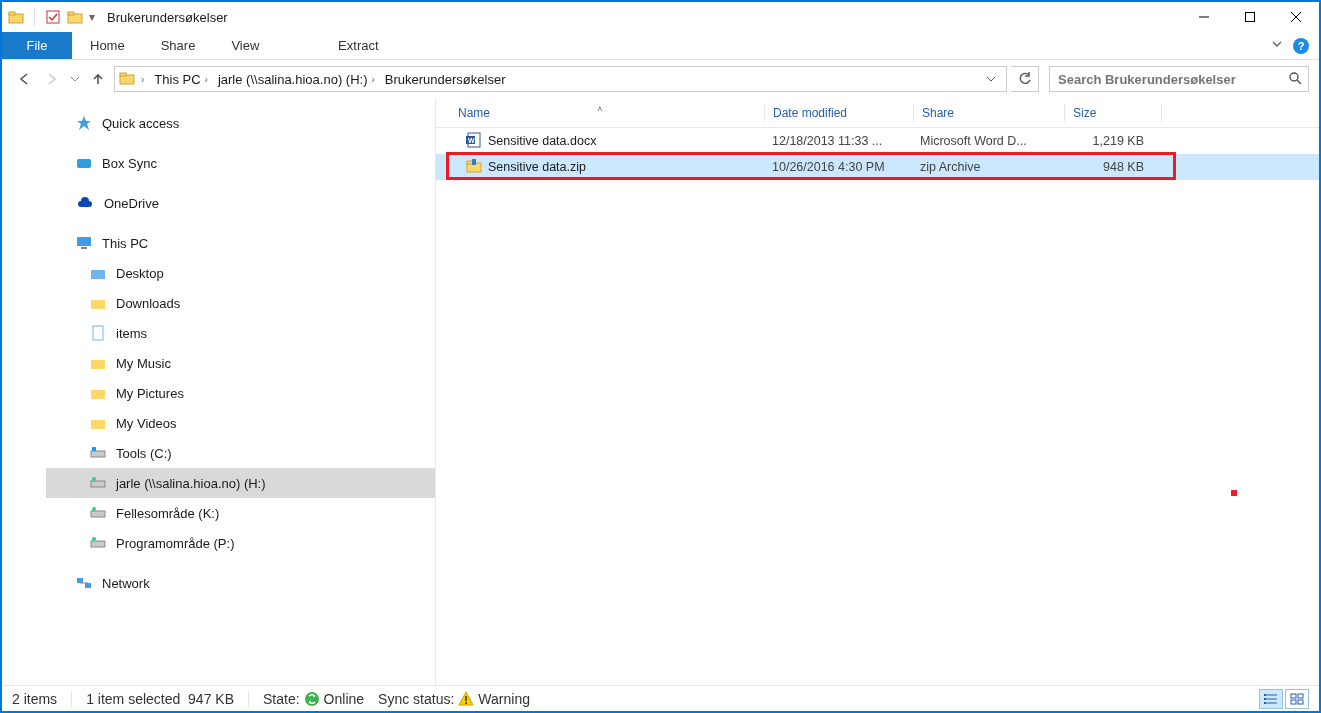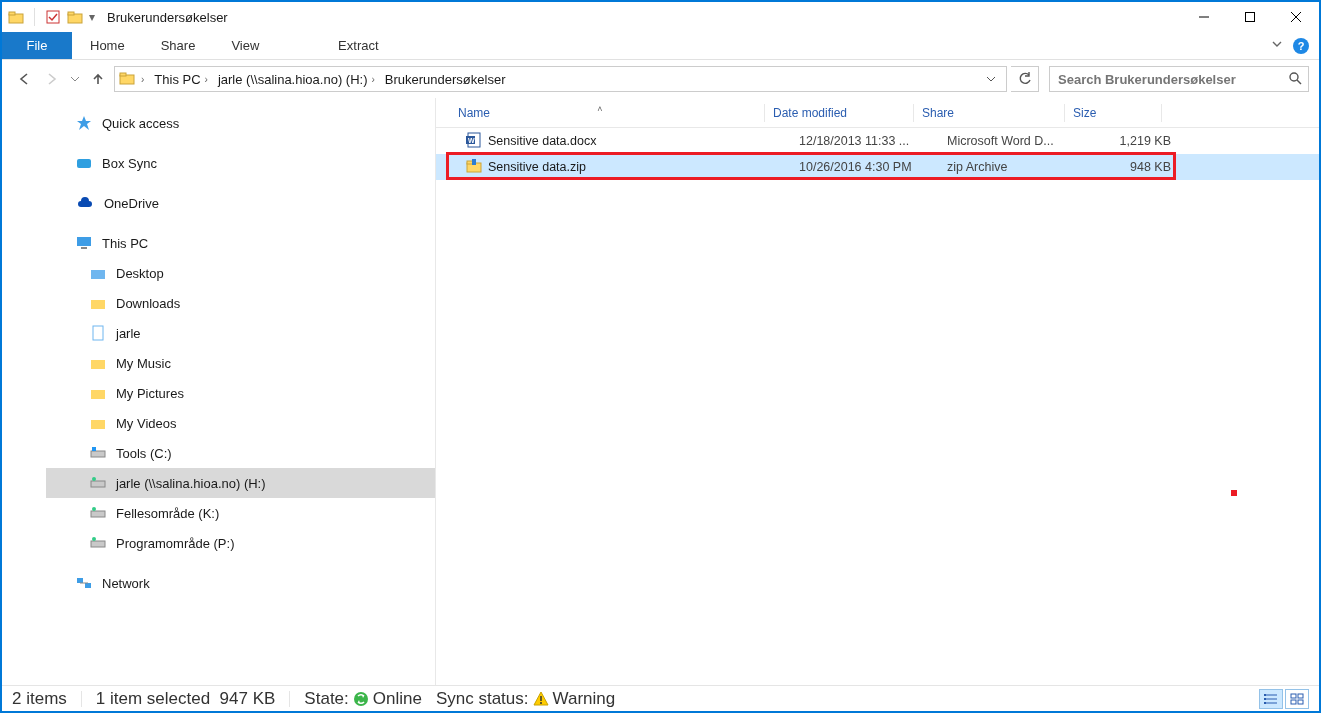--- a/index.html
+++ b/index.html
@@ -52,25 +52,25 @@
   .col.type { width:150px; padding-left:8px;}
   .col.size { width:96px; padding-left:8px;}
   .col-sep { width:1px; height:18px; background:#e8e8e8;}
   .sort-arrow { position:absolute; top:-2px; left:50%; transform:translateX(-50%); font-size:9px; color:#666;}
   .rows { position:relative;}
   .row { height:26px; display:flex; align-items:center; font-size:12.5px; color:#1a1a1a;}
   .row.sel { background:#cce8ff;}
   .hl { position:absolute; border:3px solid #ec1c24; pointer-events:none;}
   .cell { overflow:hidden; white-space:nowrap; text-overflow:ellipsis;}
   .cell.name { width:328px; padding-left:30px; display:flex; align-items:center; gap:6px;}
-  .cell.date { width:148px; padding-left:8px; color:#444;margin-left:27px;}
+  .cell.date { width:148px; padding-left:8px; color:#444;}
   .cell.type { width:150px; padding-left:8px; color:#444;}
   .cell.size { width:96px; text-align:right; padding-right:14px; color:#444;}
   
-  .status { height:26px; border-top:1px solid #e5e5e5; display:flex; align-items:center; padding:0 10px; gap:14px; font-size:17px; color:#333;}
+  .status { height:26px; border-top:1px solid #e5e5e5; display:flex; align-items:center; padding:0 10px; gap:14px; font-size:14px; color:#333;}
   .status .sep { width:1px; height:16px; background:#e5e5e5;}
   .status-right { margin-left:auto; display:flex; gap:2px;}
   .view-btn { width:24px; height:20px; border:1px solid #94c2e8; display:flex;align-items:center;justify-content:center;}
   .view-btn.active { background:#cce8ff;}
   .red-dot { position:absolute; width:6px;height:6px;background:#ec1c24; right:82px; top:488px;}
 </style>
 </head>
 <body>
 
 <div class="window">
@@ -238,21 +238,21 @@
       <div class="ni l2">
           <svg width="16" height="16">
             <rect x="1" y="5" width="14" height="9" fill="#ffd766"></rect>
           </svg>
           <span>Downloads</span>
         </div>
       <div class="ni l2">
           <svg width="16" height="16">
             <rect x="3" y="1" width="10" height="14" fill="#fff" stroke="#6fb6ef"></rect>
           </svg>
-          <span>jarle</span>
+          <span>items</span>
         </div>
       <div class="ni l2">
           <svg width="16" height="16">
             <rect x="1" y="5" width="14" height="9" fill="#ffd766"></rect>
           </svg>
           <span>My Music</span>
         </div>
       <div class="ni l2">
           <svg width="16" height="16">
             <rect x="1" y="5" width="14" height="9" fill="#ffd766"></rect>

